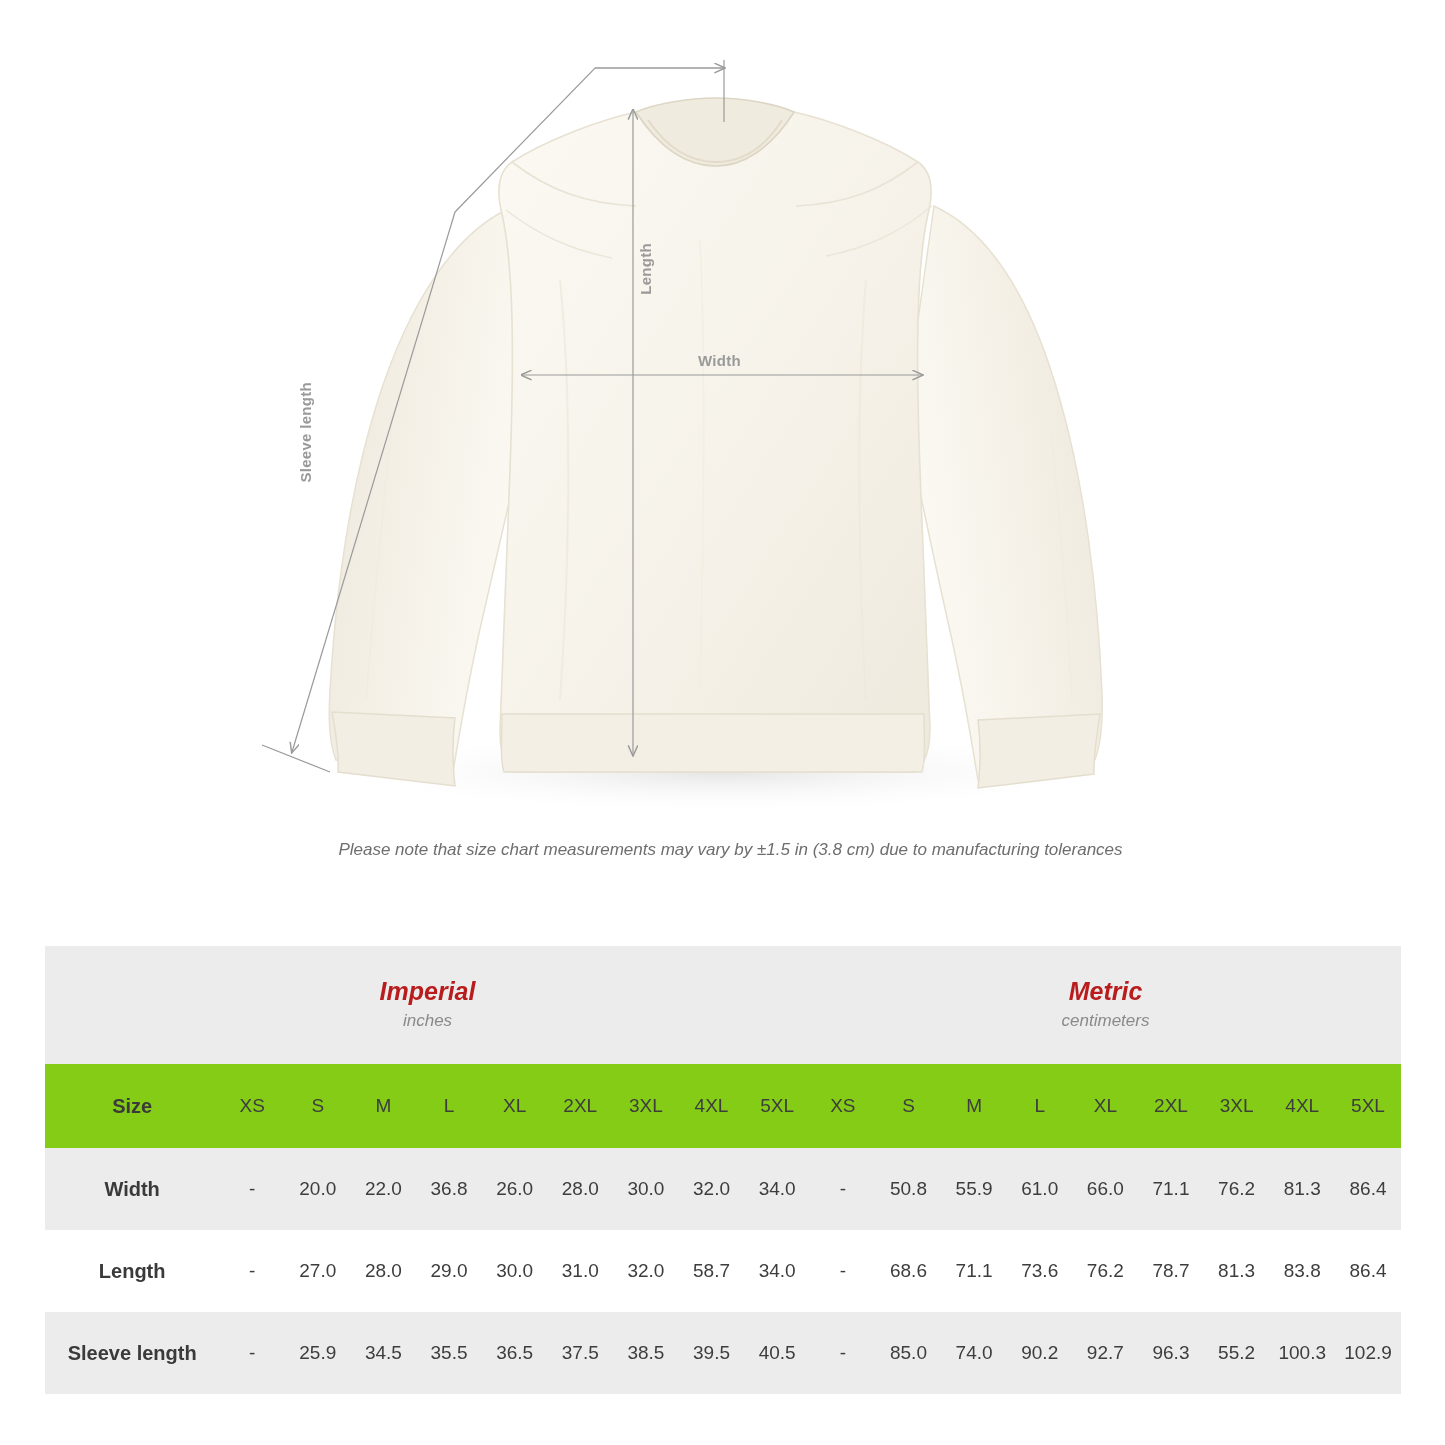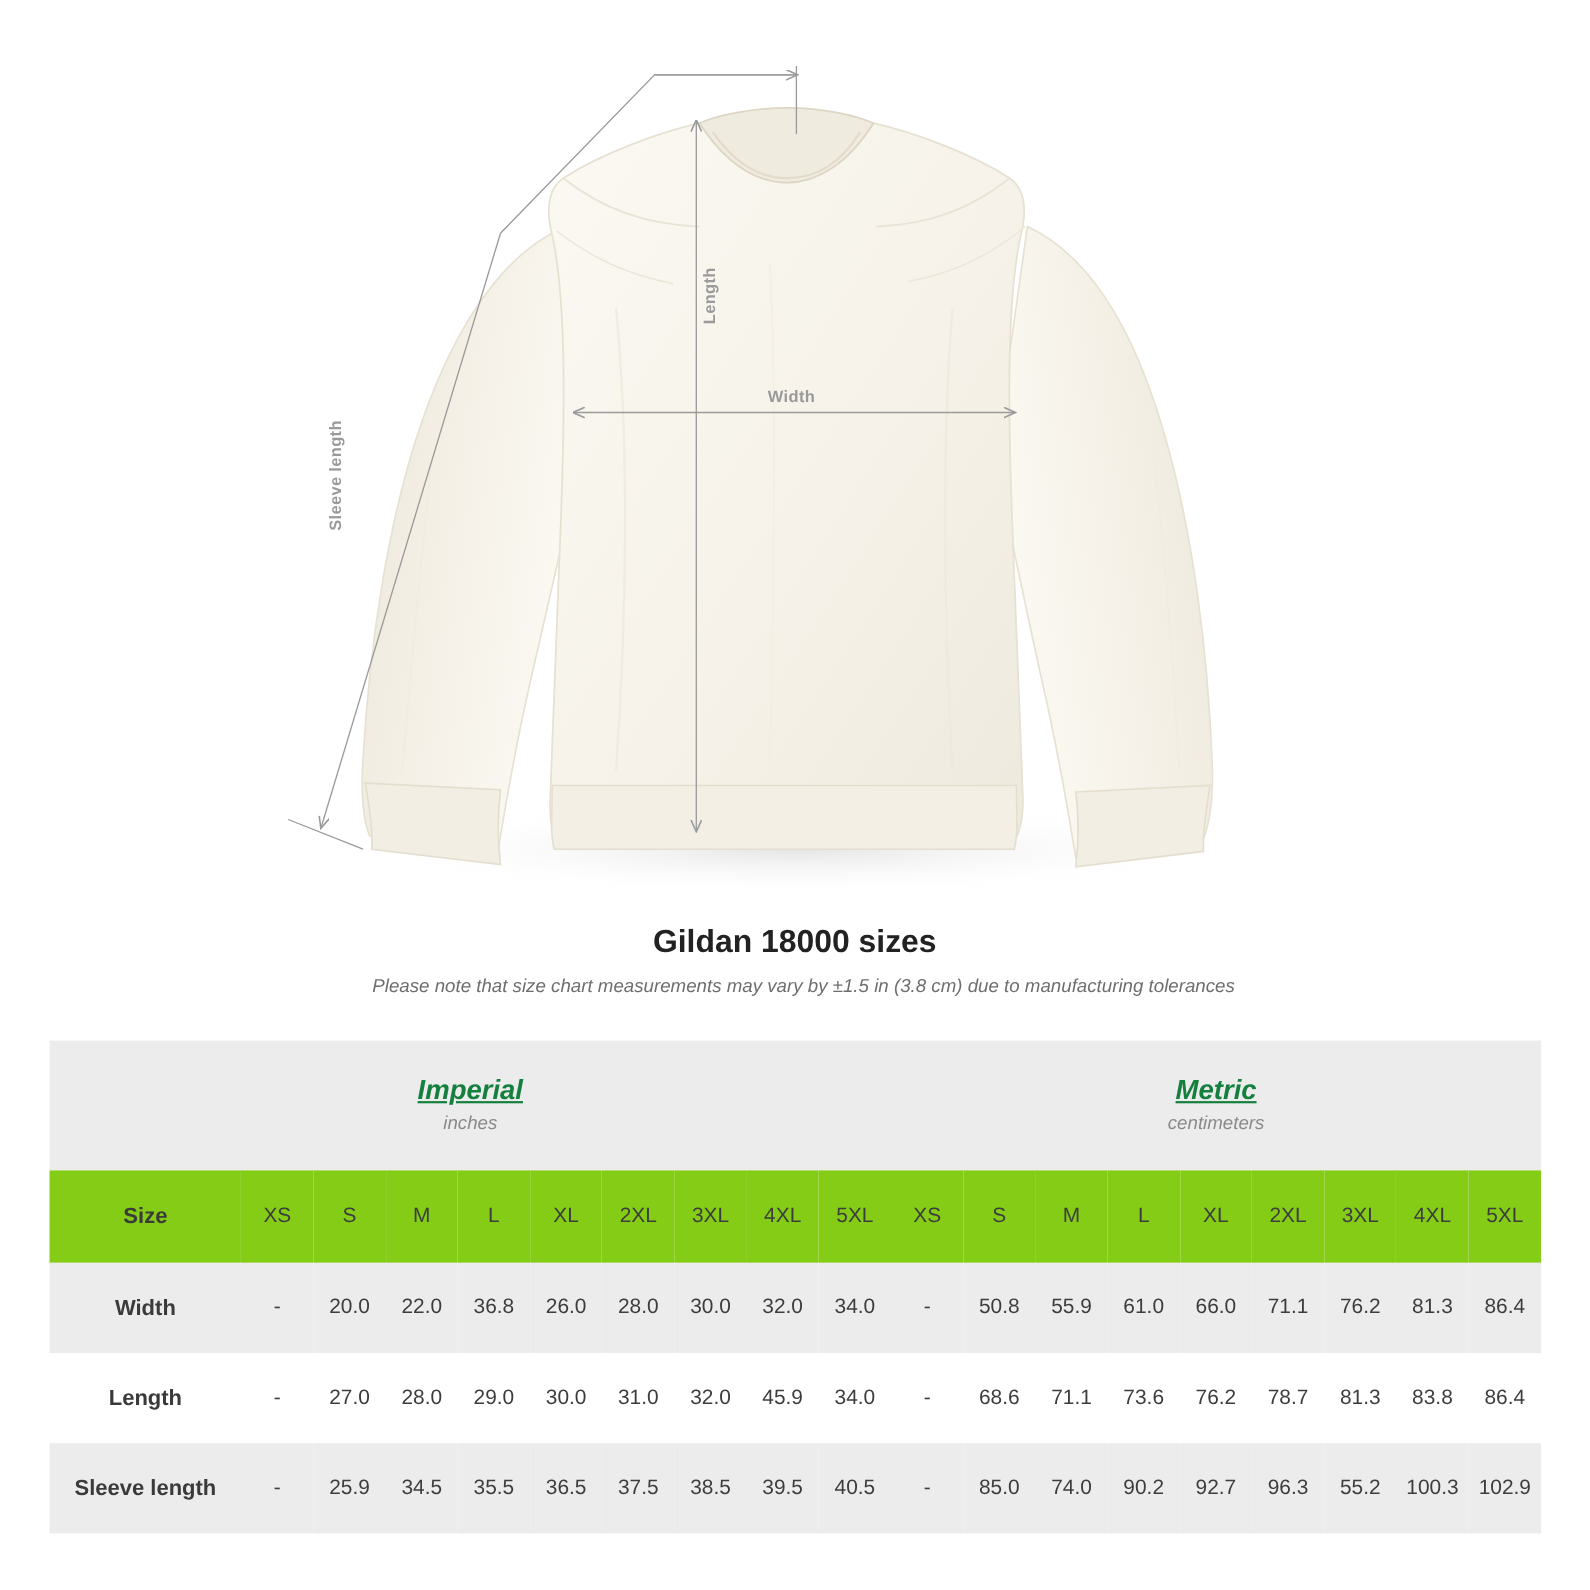--- a/index.html
+++ b/index.html
@@ -94,23 +94,22 @@
     padding: 0;
   }
   .unit-head-row td {
     height: 118px;
     background: #ececec;
   }
   .unit-title {
     font-size: 25px;
     font-style: italic;
     font-weight: bold;
-    color: #15803d;
+    color: #b91c1c;
     line-height: 1.25;
-    text-decoration: underline;
   }
   .unit-sub {
     font-size: 17px;
     font-style: italic;
     color: #8a8a8a;
     line-height: 1.6;
   }
   .row-size td {
     height: 84px;
     background: #84cc16;
@@ -219,21 +218,20 @@
       <line x1="455" y1="212" x2="292" y2="752" stroke="#9a9a9a" stroke-width="1.2" marker-end="url(#arrEnd)"></line>
       <line x1="262" y1="745" x2="330" y2="772" stroke="#9a9a9a" stroke-width="1.2"></line>
     </svg>
 
     <div class="dim-label" id="label-length">Length</div>
     <div class="dim-label" id="label-width">Width</div>
     <div class="dim-label" id="label-sleeve">Sleeve length</div>
   </div>
 
   <div id="title-block">
-    <h1 id="chart-title">Gildan 18000 sizes</h1>
     <p id="chart-note">Please note that size chart measurements may vary by ±1.5 in (3.8 cm) due to manufacturing tolerances</p>
   </div>
 
   <div id="size-table-wrap">
     <table class="size-table">
       <colgroup>
         <col class="col-label">
         <col class="col-cell">
           <col class="col-cell">
           <col class="col-cell">
@@ -312,21 +310,21 @@
 
         <tr class="row-data plain">
           <td class="rowhead">Length</td>
           <td>-</td>
           <td>27.0</td>
           <td>28.0</td>
           <td>29.0</td>
           <td>30.0</td>
           <td>31.0</td>
           <td>32.0</td>
-          <td>45.9</td>
+          <td>58.7</td>
           <td>34.0</td>
           <td>-</td>
           <td>68.6</td>
           <td>71.1</td>
           <td>73.6</td>
           <td>76.2</td>
           <td>78.7</td>
           <td>81.3</td>
           <td>83.8</td>
           <td>86.4</td>

